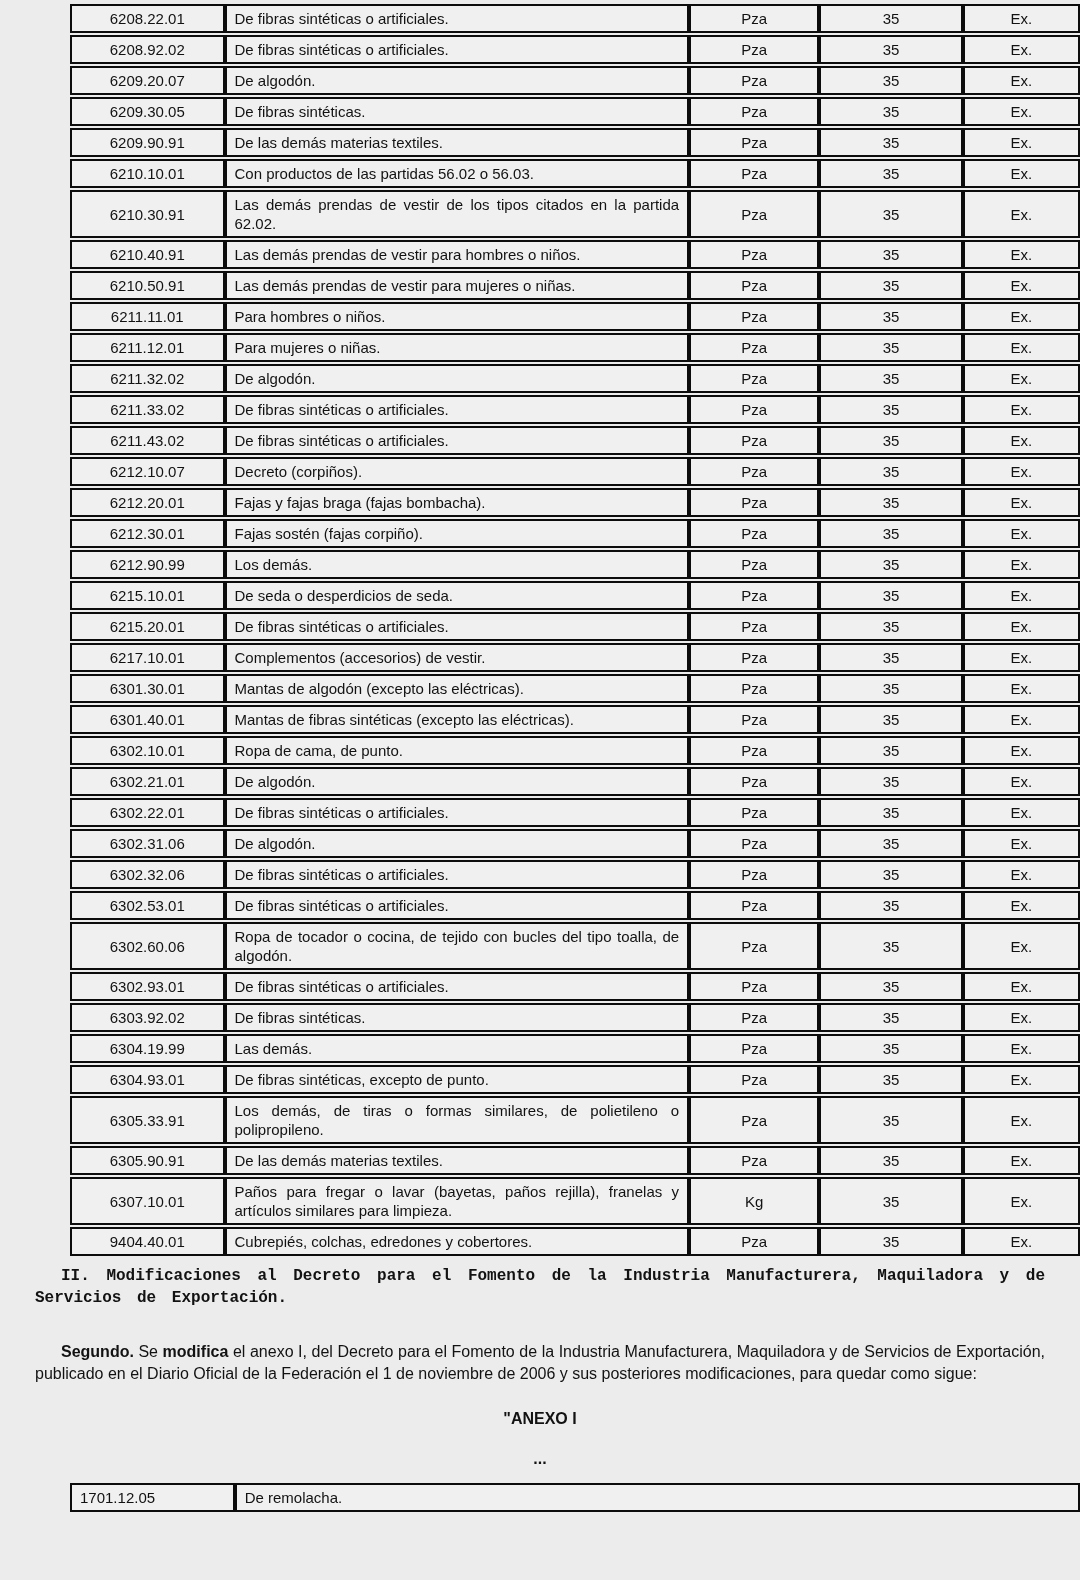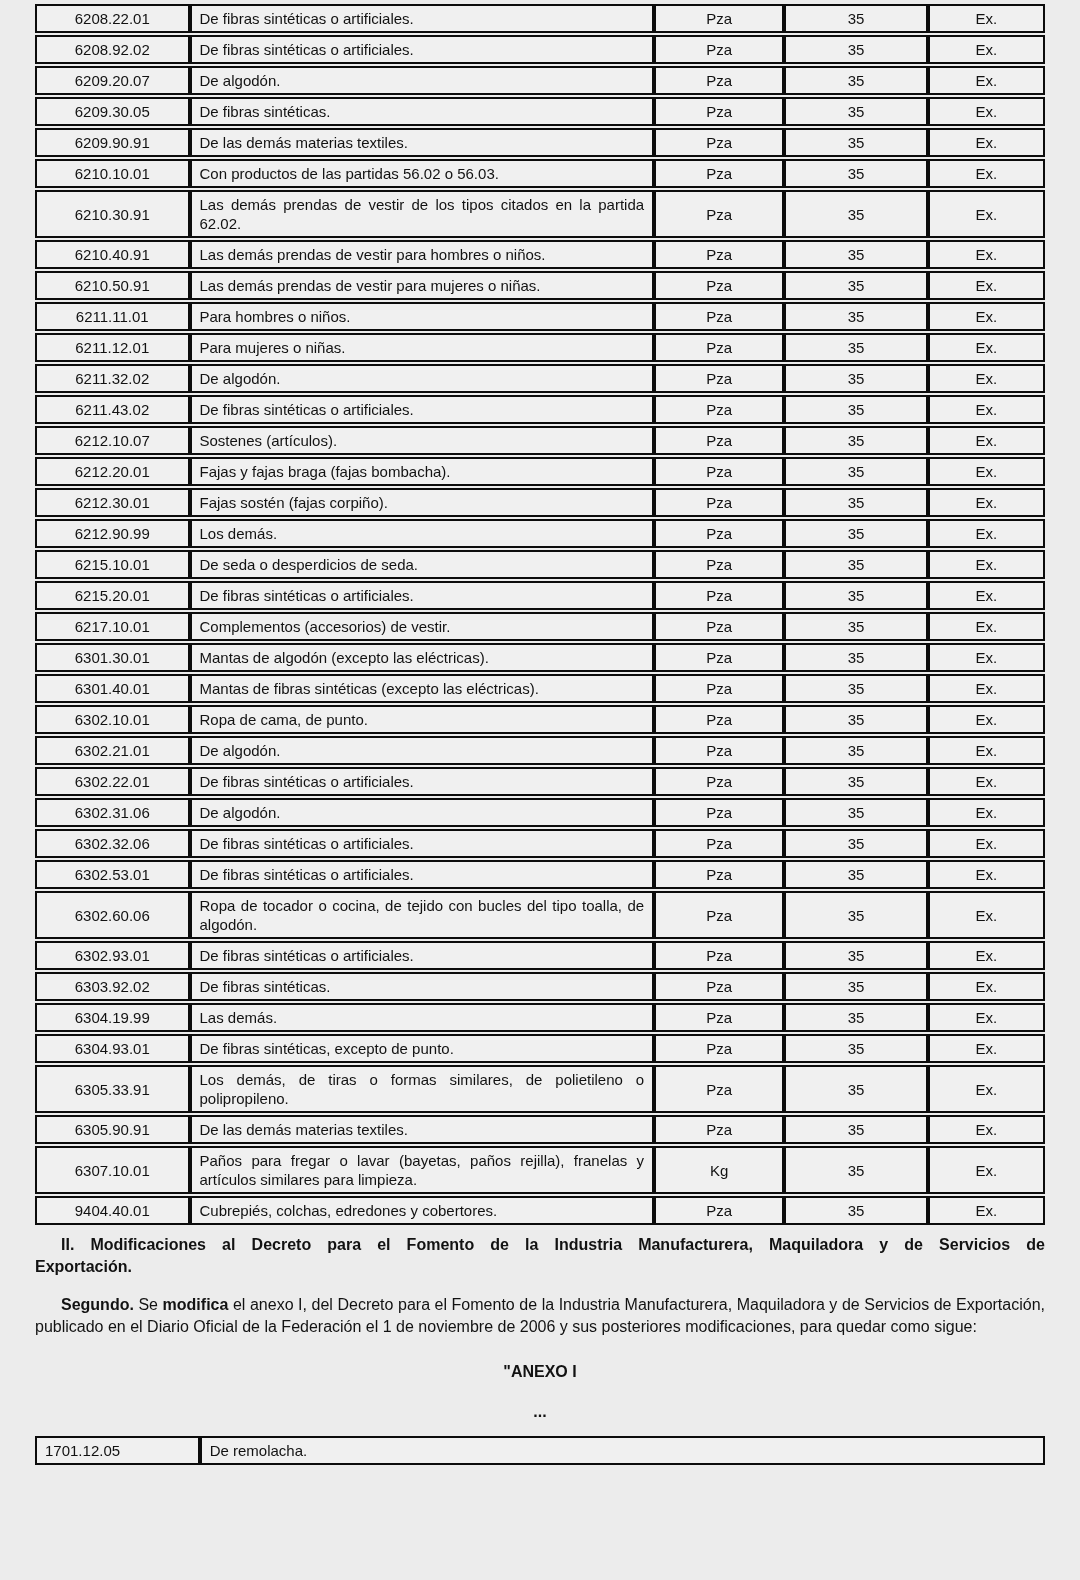--- a/index.html
+++ b/index.html
@@ -14,20 +14,21 @@
     min-height: 1580px;
     box-sizing: border-box;
     padding: 2px 35px 30px 35px;
     background: #ececec;
   }
   table.doc-table {
     width: 100%;
     border-collapse: separate;
     border-spacing: 0 2px;
     table-layout: fixed;
+    margin-left: 35px;
   }
   table.doc-table td {
     border: 2px solid #0c0c0c;
     background: #f0f0f0;
     font-size: 15px;
     line-height: 19px;
     padding: 3px 8px;
     vertical-align: middle;
     box-sizing: border-box;
     height: 24px;
@@ -40,22 +41,22 @@
   td.c-iva    { text-align: center; }
   td.c-acode  { text-align: left; }
 
   .para {
     font-size: 16px;
     line-height: 22px;
     text-align: justify;
     text-indent: 26px;
     margin: 7px 0 0 0;
   }
-  .para-bold { font-weight: bold; word-spacing: 6px; }
-  .para-second { margin-top: 16px; }
+  .para-bold { font-weight: bold; word-spacing: 6px; font-family: Liberation Mono, monospace; }
+  .para-second { margin-top: 32px; }
   .b { font-weight: bold; }
 
   .annex-heading {
     margin-top: 24px;
     text-align: center;
     font-weight: bold;
     font-size: 16px;
     line-height: 20px;
   }
   .dots {
@@ -171,33 +172,40 @@
     </tr>
 
     <tr>
       <td class="c-code">6211.32.02</td>
       <td class="c-desc">De algodón.</td>
       <td class="c-unit">Pza</td>
       <td class="c-rate">35</td>
       <td class="c-iva">Ex.</td>
     </tr>
 
+    <tr>
+      <td class="c-code">6211.33.02</td>
+      <td class="c-desc">De fibras sintéticas o artificiales.</td>
+      <td class="c-unit">Pza</td>
+      <td class="c-rate">35</td>
+      <td class="c-iva">Ex.</td>
+    </tr>
 
 
     <tr>
       <td class="c-code">6211.43.02</td>
       <td class="c-desc">De fibras sintéticas o artificiales.</td>
       <td class="c-unit">Pza</td>
       <td class="c-rate">35</td>
       <td class="c-iva">Ex.</td>
     </tr>
 
     <tr>
       <td class="c-code">6212.10.07</td>
-      <td class="c-desc">Sostenes (artículos).</td>
+      <td class="c-desc">Decreto (corpiños).</td>
       <td class="c-unit">Pza</td>
       <td class="c-rate">35</td>
       <td class="c-iva">Ex.</td>
     </tr>
 
     <tr>
       <td class="c-code">6212.20.01</td>
       <td class="c-desc">Fajas y fajas braga (fajas bombacha).</td>
       <td class="c-unit">Pza</td>
       <td class="c-rate">35</td>

